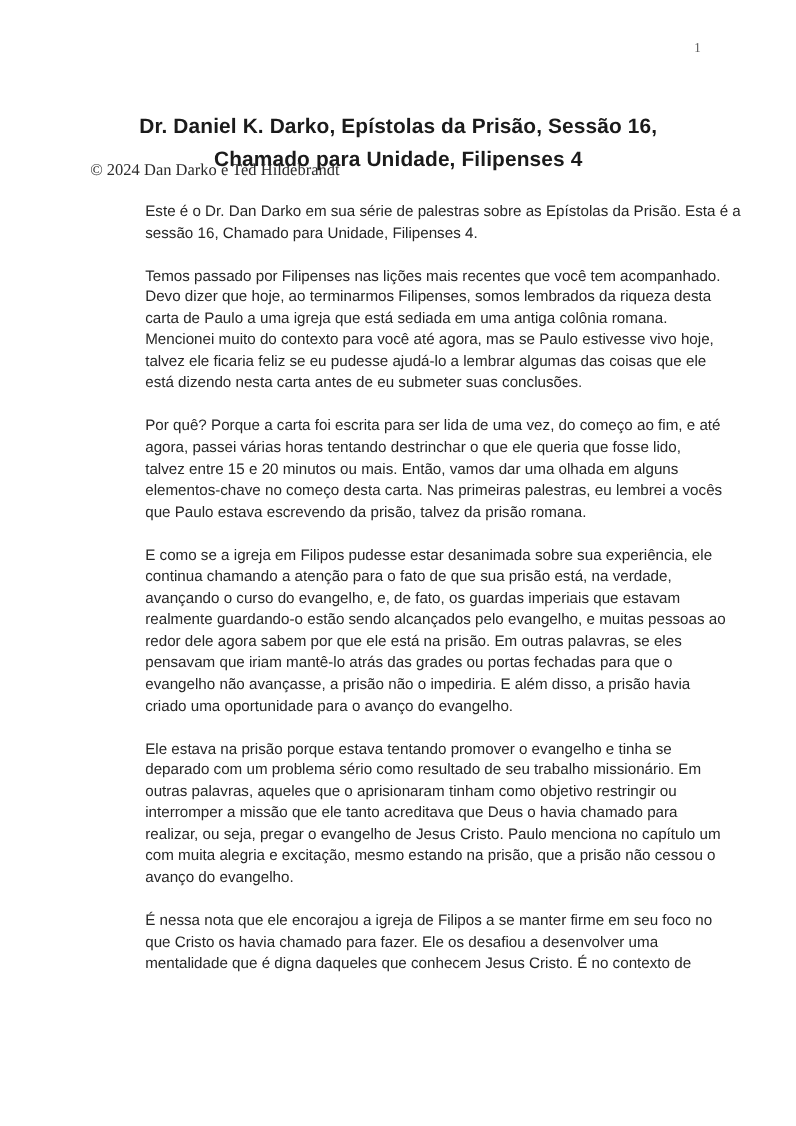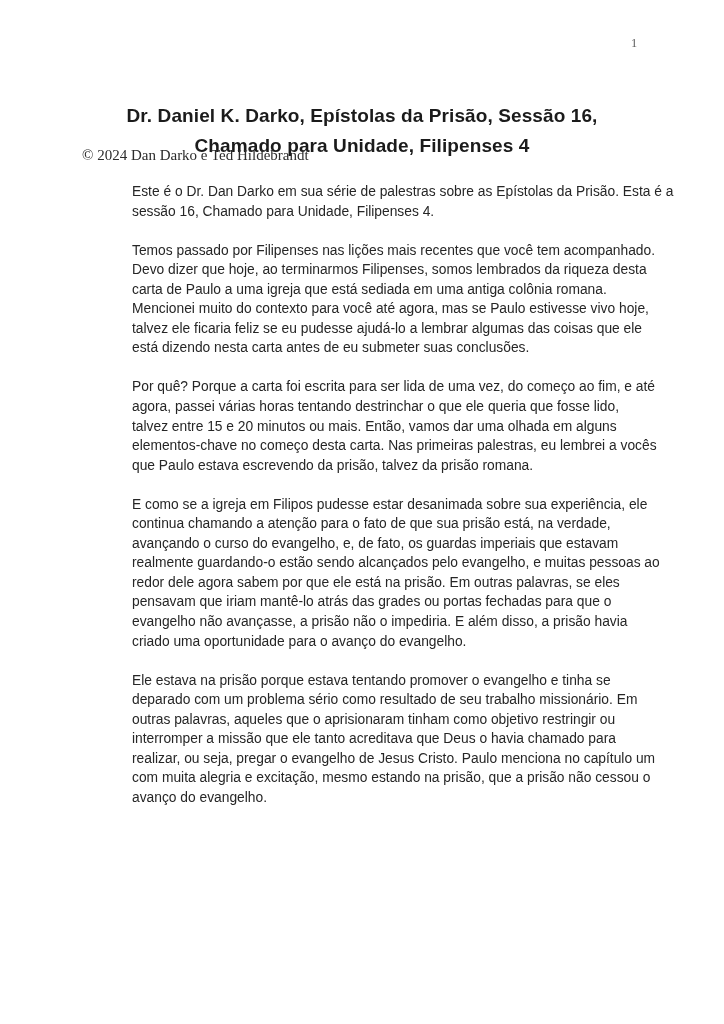--- a/index.html
+++ b/index.html
@@ -98,15 +98,18 @@
 pensavam que iriam mantê-lo atrás das grades ou portas fechadas para que o
 evangelho não avançasse, a prisão não o impediria. E além disso, a prisão havia
 criado uma oportunidade para o avanço do evangelho.</p>
     <p class="para">Ele estava na prisão porque estava tentando promover o evangelho e tinha se
 deparado com um problema sério como resultado de seu trabalho missionário. Em
 outras palavras, aqueles que o aprisionaram tinham como objetivo restringir ou
 interromper a missão que ele tanto acreditava que Deus o havia chamado para
 realizar, ou seja, pregar o evangelho de Jesus Cristo. Paulo menciona no capítulo um
 com muita alegria e excitação, mesmo estando na prisão, que a prisão não cessou o
 avanço do evangelho.</p>
+    <p class="para">É nessa nota que ele encorajou a igreja de Filipos a se manter firme em seu foco no
+que Cristo os havia chamado para fazer. Ele os desafiou a desenvolver uma
+mentalidade que é digna daqueles que conhecem Jesus Cristo. É no contexto de</p>
   </div>
 
 </div>
 
 </body></html>

